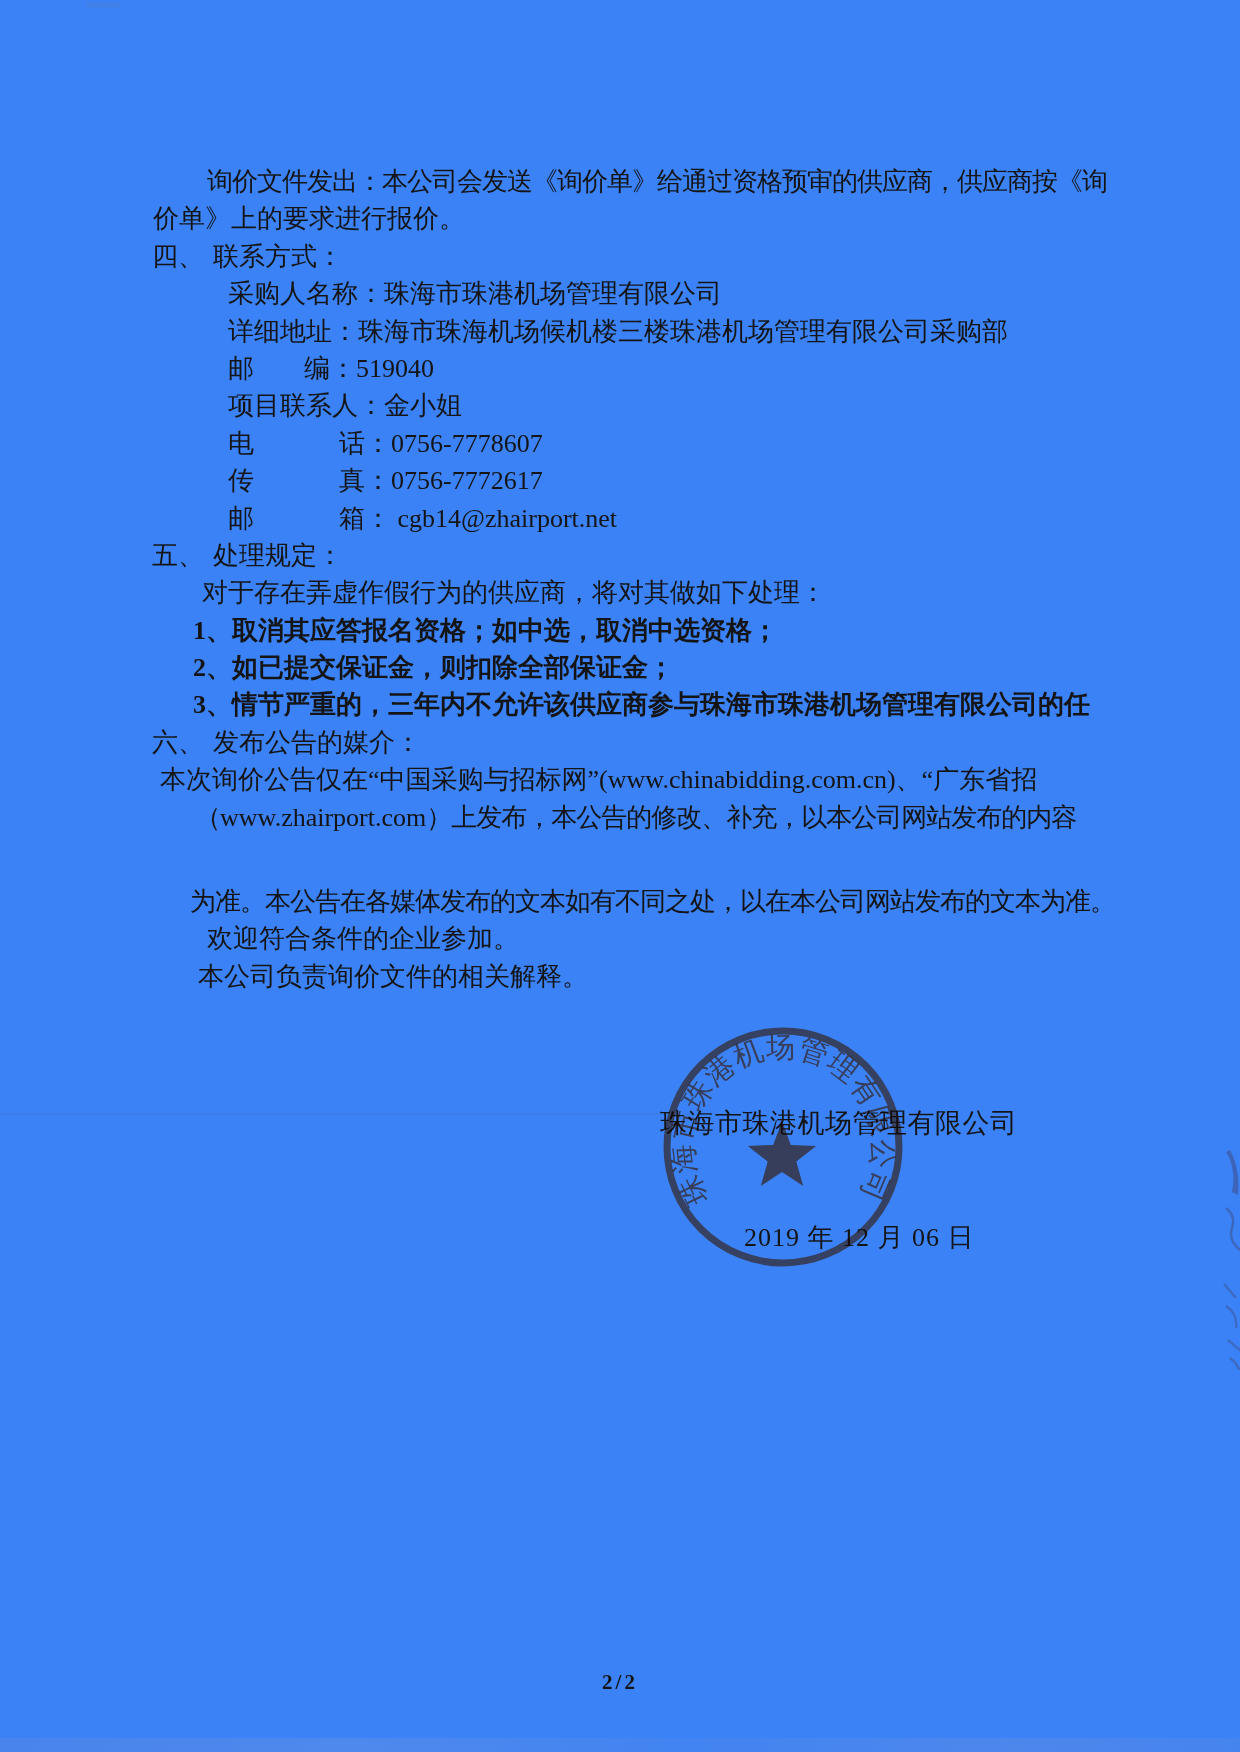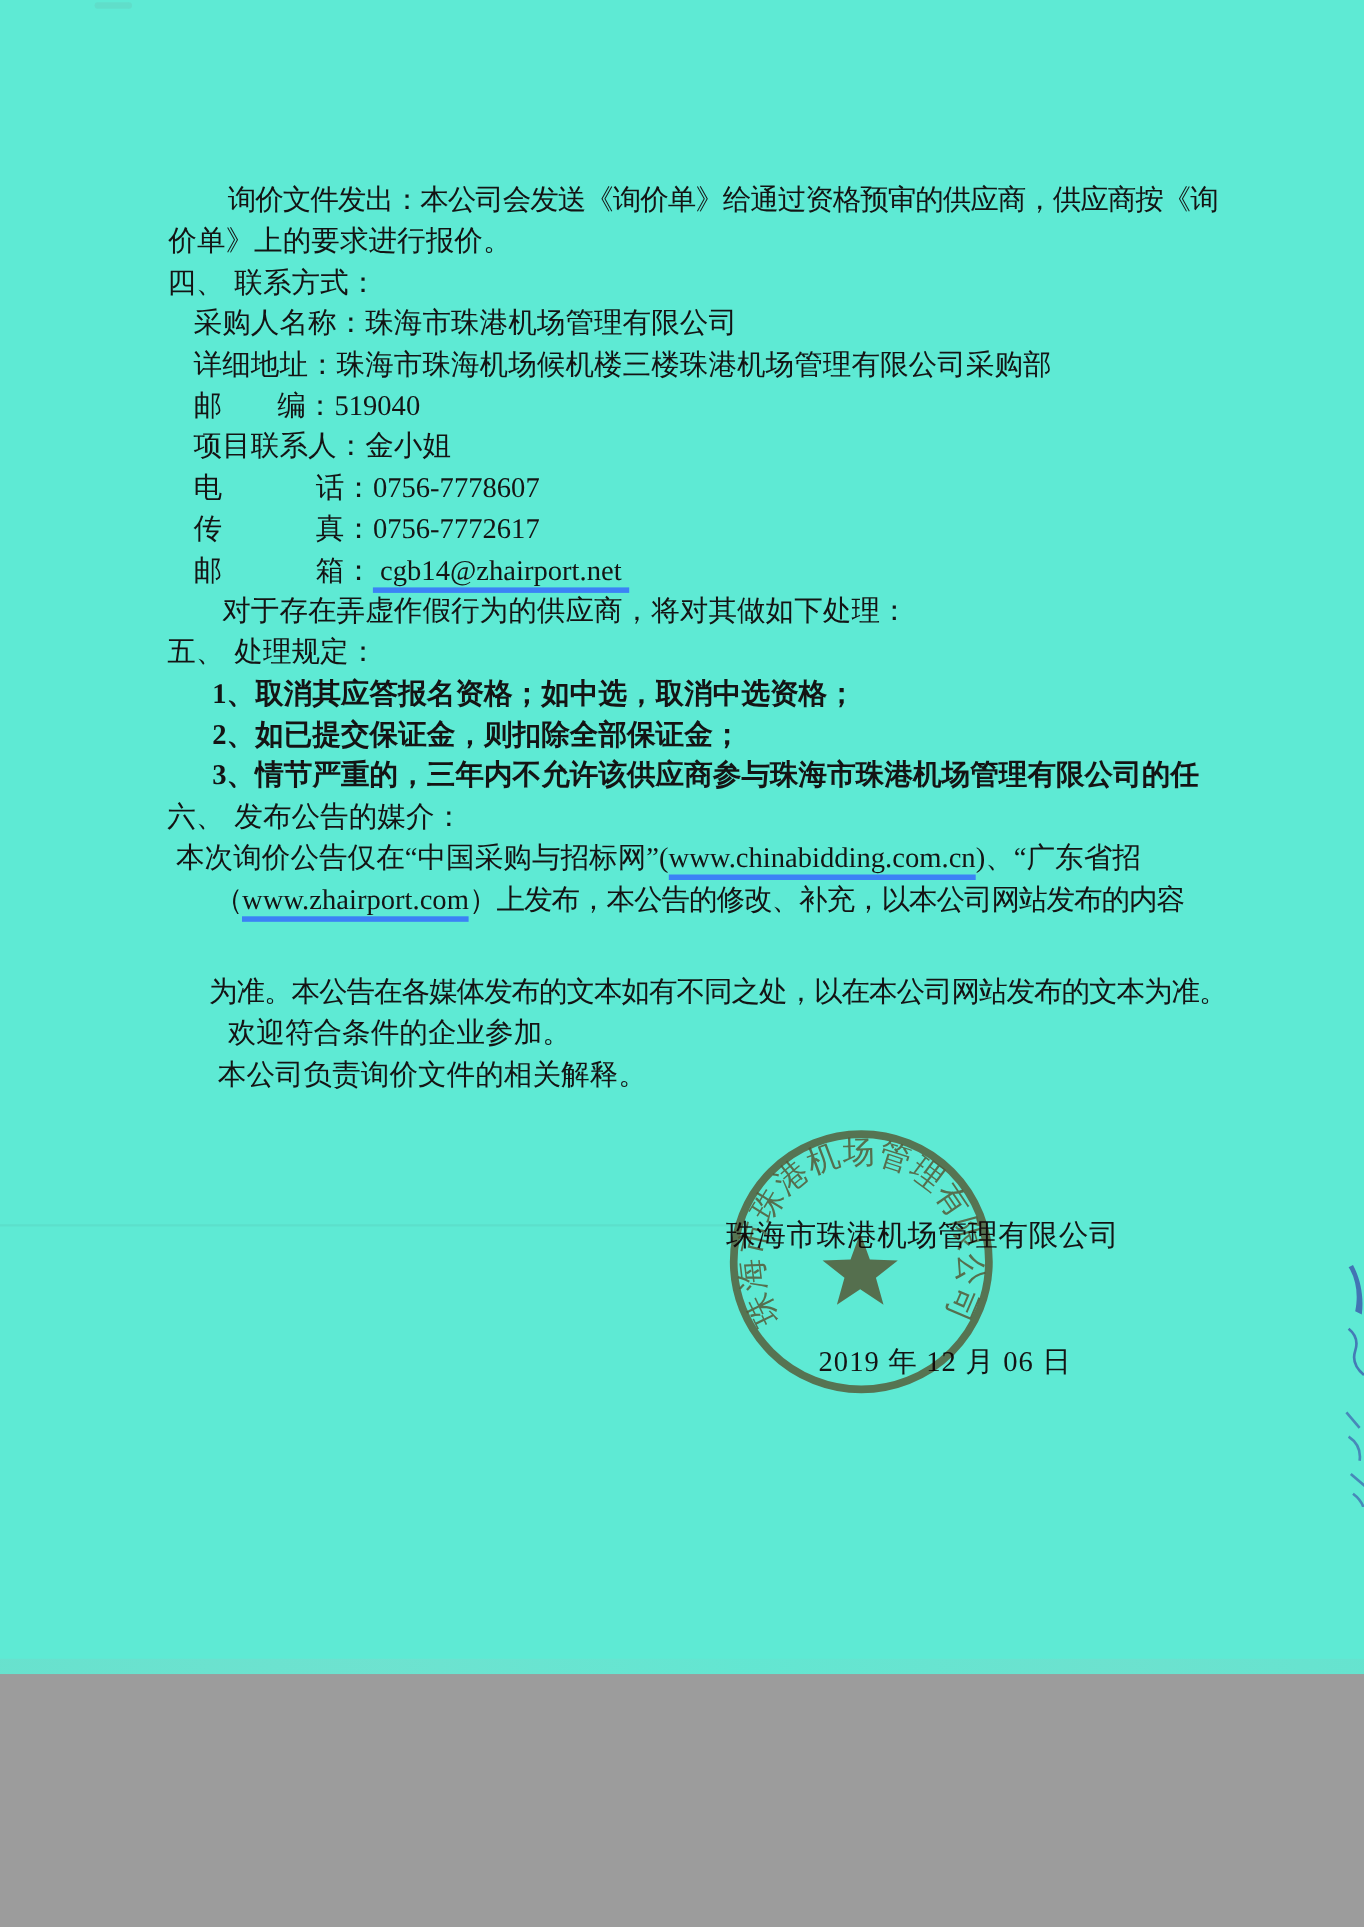--- a/index.html
+++ b/index.html
@@ -1,34 +1,34 @@
 <!DOCTYPE html>
 <html><head>
 <meta charset="utf-8">
 <style>
   html,body{margin:0;padding:0;background:#9c9c9c;}
   .page{
     position:relative;
-    width:1240px;height:1522px;
+    width:1240px;height:1752px;
     margin:0 auto;
-    background:#5eead4;
+    background:#3b82f6;
     overflow:hidden;
     font-family:"Liberation Serif","DejaVu Serif",serif;
     color:#141414;
   }
   
   .textblock{
     position:absolute;left:152px;top:163px;width:980px;
     font-size:26px;line-height:37.4px;
   }
   .line{white-space:nowrap;height:37.4px;}
   .line.p-first{margin-left:55px;}
   .line.flush{margin-left:1px;}
   .line.section{margin-left:0;}
-  .line.detail{margin-left:24px;}
+  .line.detail{margin-left:76px;}
   .line.sub{margin-left:50px;}
   .line.item{margin-left:41px;font-weight:bold;}
   .line.item-cont{margin-left:54px;}
   .line.p6-first{margin-left:8px;}
   .line.p6{margin-left:36px;}
   .line.p6a{margin-left:43px;}
   .line.p6b{margin-left:38px;margin-top:47px;}
   .line.p6c{margin-left:55px;}
   .line.p6d{margin-left:46px;}
   .line.tight{letter-spacing:-1px;}
@@ -97,22 +97,22 @@
       <div class="line p-first tight"><span>询价文件发出：本公司会发送《询价单》给通过资格预审的供应商，供应商按《询</span></div>
       <div class="line flush"><span>价单》上的要求进行报价。</span></div>
       <div class="line section"><span>四、</span><span class="gap g1"></span><span>联系方式：</span></div>
       <div class="line detail"><span>采购人名称：珠海市珠港机场管理有限公司</span></div>
       <div class="line detail"><span>详细地址：珠海市珠海机场候机楼三楼珠港机场管理有限公司采购部</span></div>
       <div class="line detail"><span>邮</span><span class="gap g2"></span><span>编：519040</span></div>
       <div class="line detail"><span>项目联系人：金小姐</span></div>
       <div class="line detail"><span>电</span><span class="gap g3"></span><span>话：0756-7778607</span></div>
       <div class="line detail"><span>传</span><span class="gap g3"></span><span>真：0756-7772617</span></div>
       <div class="line detail"><span>邮</span><span class="gap g3"></span><span>箱：</span><span class="u">&nbsp;cgb14@zhairport.net&nbsp;</span></div>
+      <div class="line section"><span>五、</span><span class="gap g1"></span><span>处理规定：</span></div>
       <div class="line sub"><span>对于存在弄虚作假行为的供应商，将对其做如下处理：</span></div>
-      <div class="line section"><span>五、</span><span class="gap g1"></span><span>处理规定：</span></div>
       <div class="line item"><span>1、取消其应答报名资格；如中选，取消中选资格；</span></div>
       <div class="line item"><span>2、如已提交保证金，则扣除全部保证金；</span></div>
       <div class="line item"><span>3、情节严重的，三年内不允许该供应商参与珠海市珠港机场管理有限公司的任</span></div>
       <div class="line section"><span>六、</span><span class="gap g1"></span><span>发布公告的媒介：</span></div>
       <div class="line p6-first"><span>本次询价公告仅在“中国采购与招标网”(</span><span class="u">www.chinabidding.com.cn</span><span>)、“广东省招</span></div>
       <div class="line p6a tight"><span>（</span><span class="u">www.zhairport.com</span><span>）上发布，本公告的修改、补充，以本公司网站发布的内容</span></div>
       <div class="line p6b tight"><span>为准。本公告在各媒体发布的文本如有不同之处，以在本公司网站发布的文本为准。</span></div>
       <div class="line p6c"><span>欢迎符合条件的企业参加。</span></div>
       <div class="line p6d"><span>本公司负责询价文件的相关解释。</span></div>
     </div>

